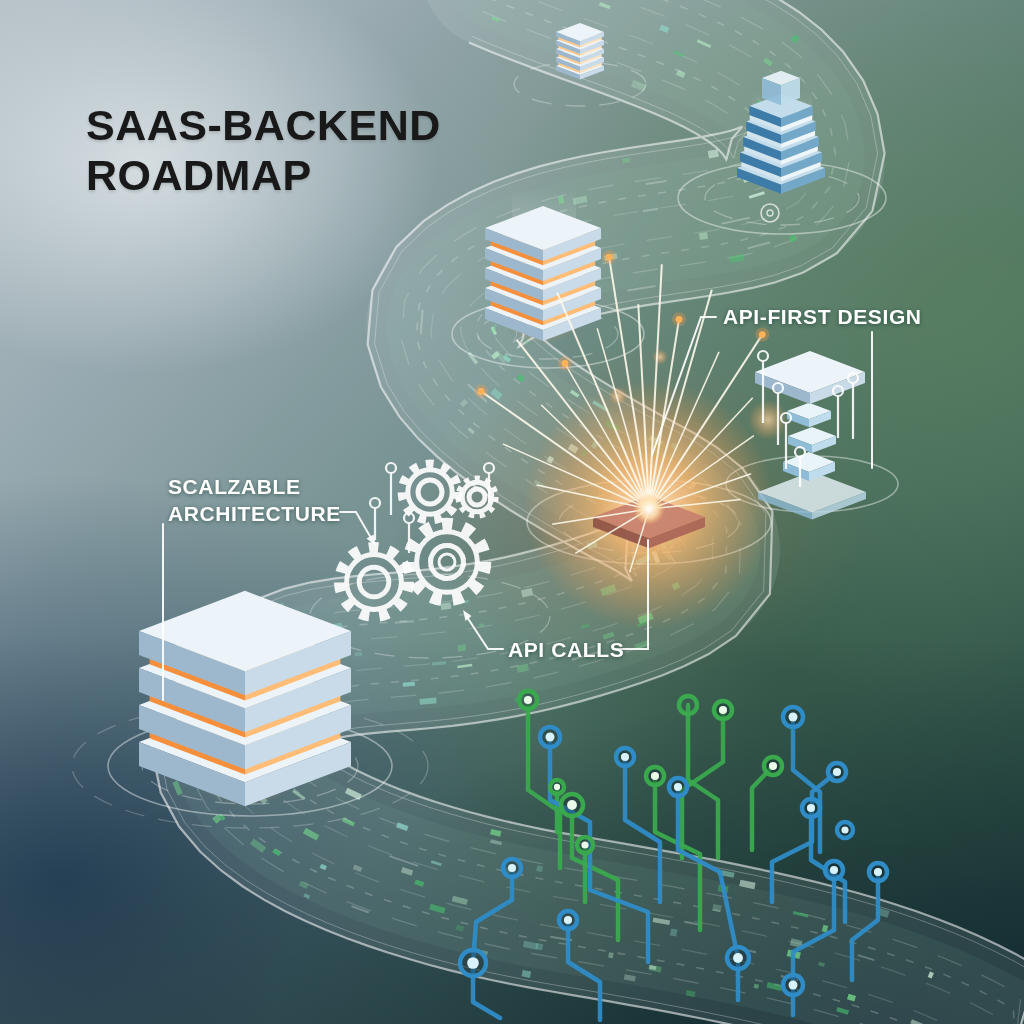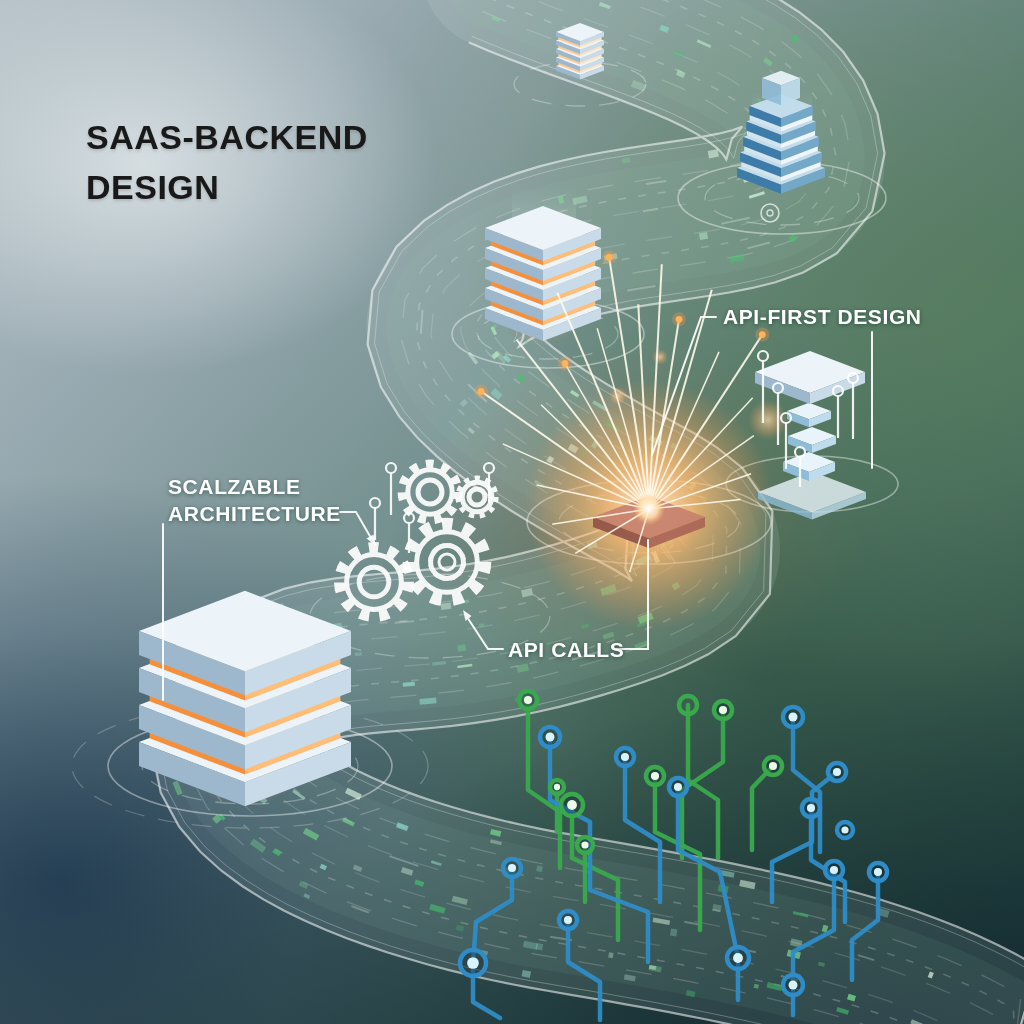--- a/index.html
+++ b/index.html
@@ -11,22 +11,22 @@
       radial-gradient(520px 420px at 70% 10%, rgba(120,145,128,.45), rgba(120,145,128,0) 75%),
       radial-gradient(560px 500px at 76% 66%, rgba(40,74,56,.55), rgba(40,74,56,0) 75%),
       radial-gradient(680px 520px at 6% 86%, rgba(34,62,92,.85), rgba(34,62,92,0) 78%),
       radial-gradient(760px 420px at 86% 100%, rgba(22,48,58,.9), rgba(22,48,58,0) 80%),
       radial-gradient(300px 230px at 63% 50%, rgba(255,150,70,.26), rgba(255,150,70,0) 75%),
       linear-gradient(132deg,#b5c1c7 0%,#97a9b0 22%,#74908f 45%,#52776a 66%,#35584f 85%,#27443e 100%);
   }
   #stage::after{content:"";position:absolute;inset:0;pointer-events:none;
     background:linear-gradient(to bottom, rgba(0,0,0,0) 62%, rgba(8,26,34,.38) 100%);}
   svg{position:absolute;left:0;top:0;z-index:1;}
-  #title{position:absolute;left:86px;top:112px;z-index:3;color:#191919;
-    font-weight:700;font-size:34px;line-height:50px;letter-spacing:.5px;
+  #title{position:absolute;left:86px;top:100px;z-index:3;color:#191919;
+    font-weight:700;font-size:43px;line-height:50px;letter-spacing:.5px;
     text-shadow:0 2px 3px rgba(0,0,0,.14);}
   #title span{display:block;}
   .lbl{fill:#ffffff;font-weight:700;letter-spacing:.6px;
     font-family:"Liberation Sans",sans-serif;
     filter:drop-shadow(0 1px 2px rgba(0,40,30,.5));}
   .lbl-lg{font-size:21px;}
   .ld{stroke:#ffffff;stroke-width:2;fill:none;opacity:.92;stroke-linecap:round;}
   .arr{fill:#ffffff;opacity:.92;}
   .road-band{fill:none;stroke:rgba(240,250,248,.10);stroke-width:158;stroke-linecap:round;}
   .road-band2{fill:none;stroke:rgba(150,215,185,.07);stroke-width:118;stroke-linecap:round;}
@@ -575,15 +575,15 @@
     <g id="g-labels">
       <text class="lbl lbl-lg" x="723" y="324" font-size="20">API-FIRST DESIGN</text>
       <text class="lbl" x="168" y="494" font-size="21">SCALZABLE</text>
       <text class="lbl" x="168" y="521" font-size="21">ARCHITECTURE</text>
       <text class="lbl" x="508" y="657" font-size="21">API CALLS</text>
     </g>
   </svg>
 
   <div id="title">
     <span>SAAS-BACKEND</span>
-    <span>DESIGN</span>
+    <span>ROADMAP</span>
   </div>
 </div>
 
 </body></html>

